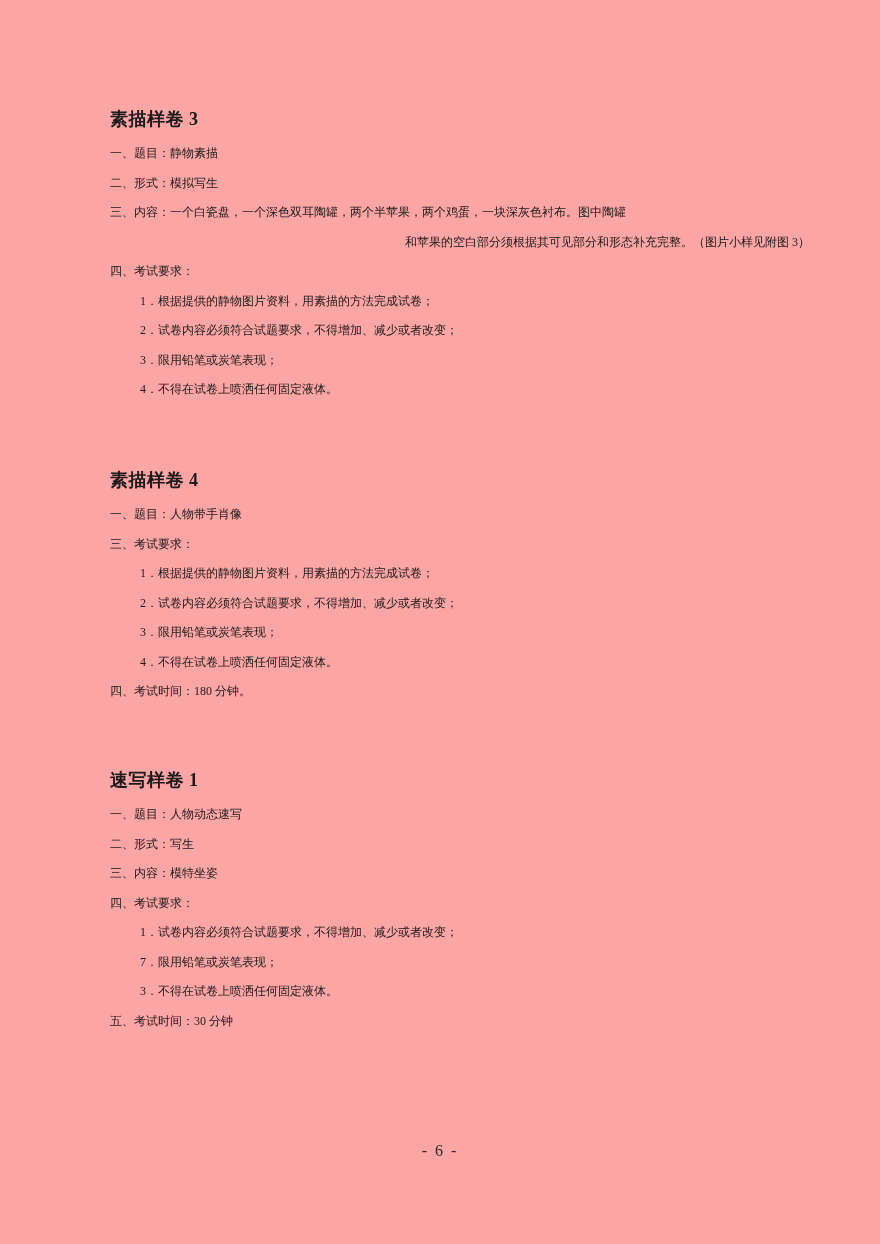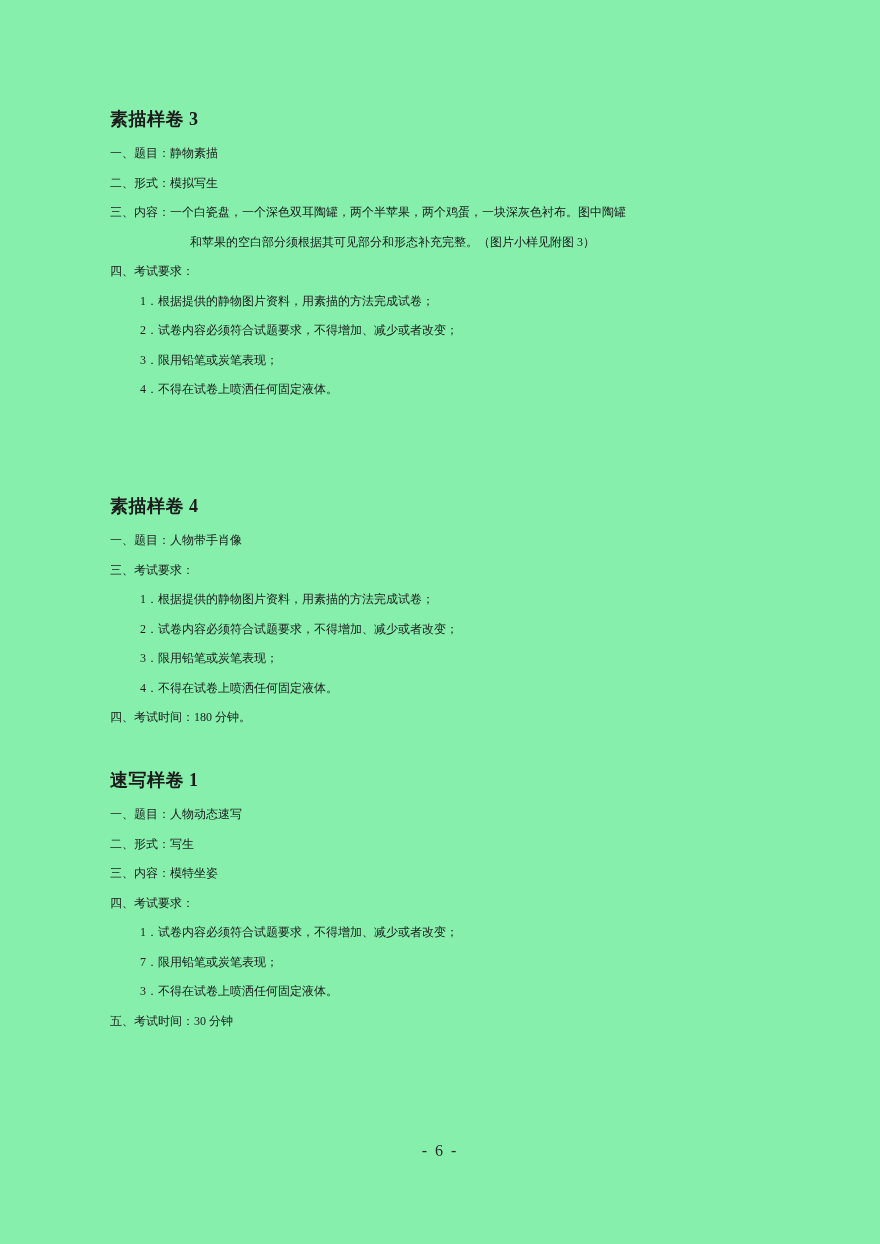--- a/index.html
+++ b/index.html
@@ -5,21 +5,21 @@
   html, body {
     margin: 0;
     padding: 0;
     background: #e8e8e8;
   }
   .page {
     position: relative;
     width: 880px;
     height: 1244px;
     margin: 0 auto;
-    background: #86efac;
+    background: #fca5a5;
     font-family: "Liberation Serif", "DejaVu Serif", serif;
     color: #1b1b1b;
     overflow: hidden;
   }
   .section {
     position: absolute;
     left: 110px;
     width: 700px;
   }
   .section-title {
@@ -30,23 +30,23 @@
     letter-spacing: 0.5px;
   }
   .line {
     font-size: 12px;
     line-height: 29.5px;
     margin: 0;
     white-space: nowrap;
   }
   .l1 { padding-left: 0; }
   .l2 { padding-left: 30px; }
-  .l3 { padding-left: 80px; }
+  .l3 { padding-left: 80px; text-align: right; }
   .sec-0 { top: 105px; }
-  .sec-1 { top: 466px; margin-top: 26px; }
+  .sec-1 { top: 466px; }
   .sec-2 { top: 766px; }
   .page-number {
     position: absolute;
     top: 1140px;
     left: 0;
     width: 100%;
     text-align: center;
     font-size: 16px;
     line-height: 22px;
     letter-spacing: 2px;

